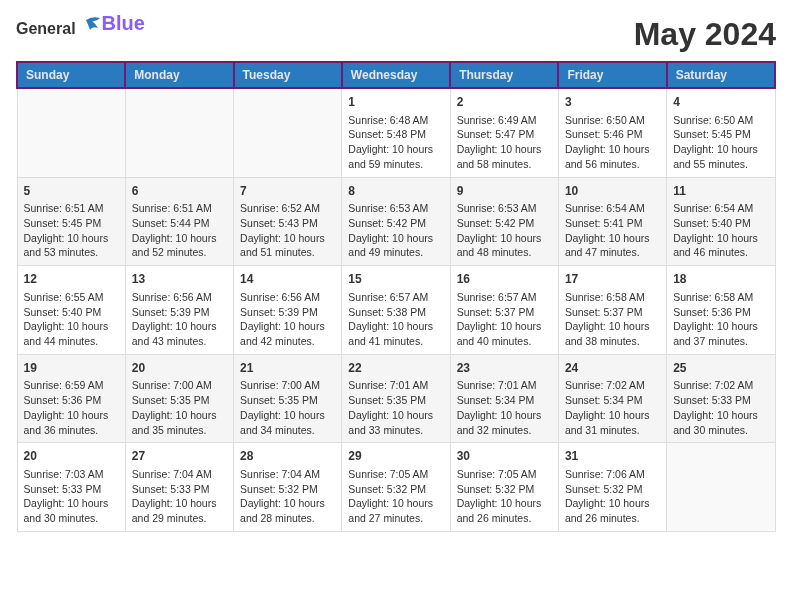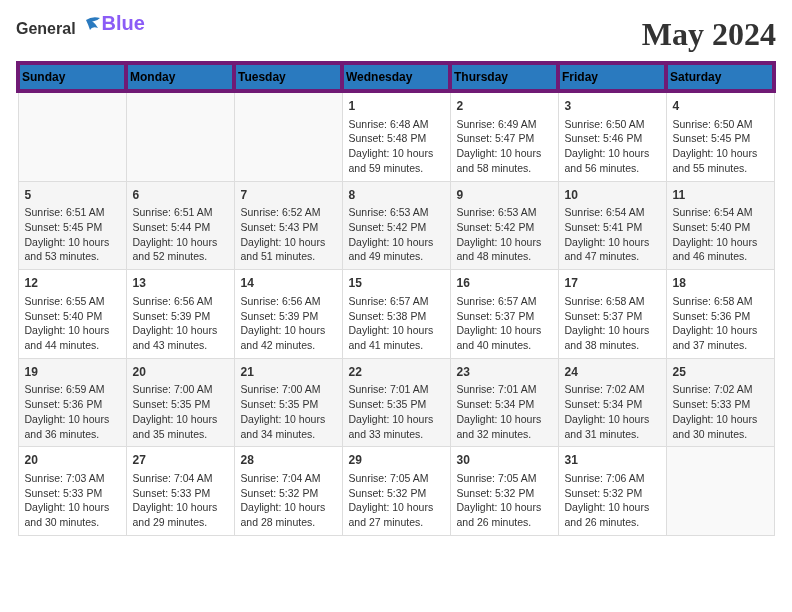--- a/index.html
+++ b/index.html
@@ -31,39 +31,38 @@
       font-weight: bold;
       color: #8b5cf6;
     }
     .title-block {
       text-align: right;
     }
     .main-title {
       font-size: 32px;
       font-weight: bold;
       color: #333;
-      font-family: Liberation Serif, serif;
     }
     .subtitle {
       font-size: 14px;
       color: #555;
     }
     table {
       width: 100%;
       border-collapse: collapse;
       font-size: 10.5px;
     }
     thead tr th {
       background-color: #2a7abf;
-      color: #000000;
+      color: #e5e5e5;
       text-align: left;
-      padding: 5px 2px;
+      padding: 5px 8px;
       font-size: 12px;
       font-weight: bold;
-      border: 4px solid #701a75;
+      border: 2px solid #701a75;
     }
     tbody tr td {
       vertical-align: top;
       padding: 5px 6px;
       border: 1px solid #ddd;
       height: 80px;
       color: #333;
       line-height: 1.4;
     }
     tbody tr:nth-child(even) td {

